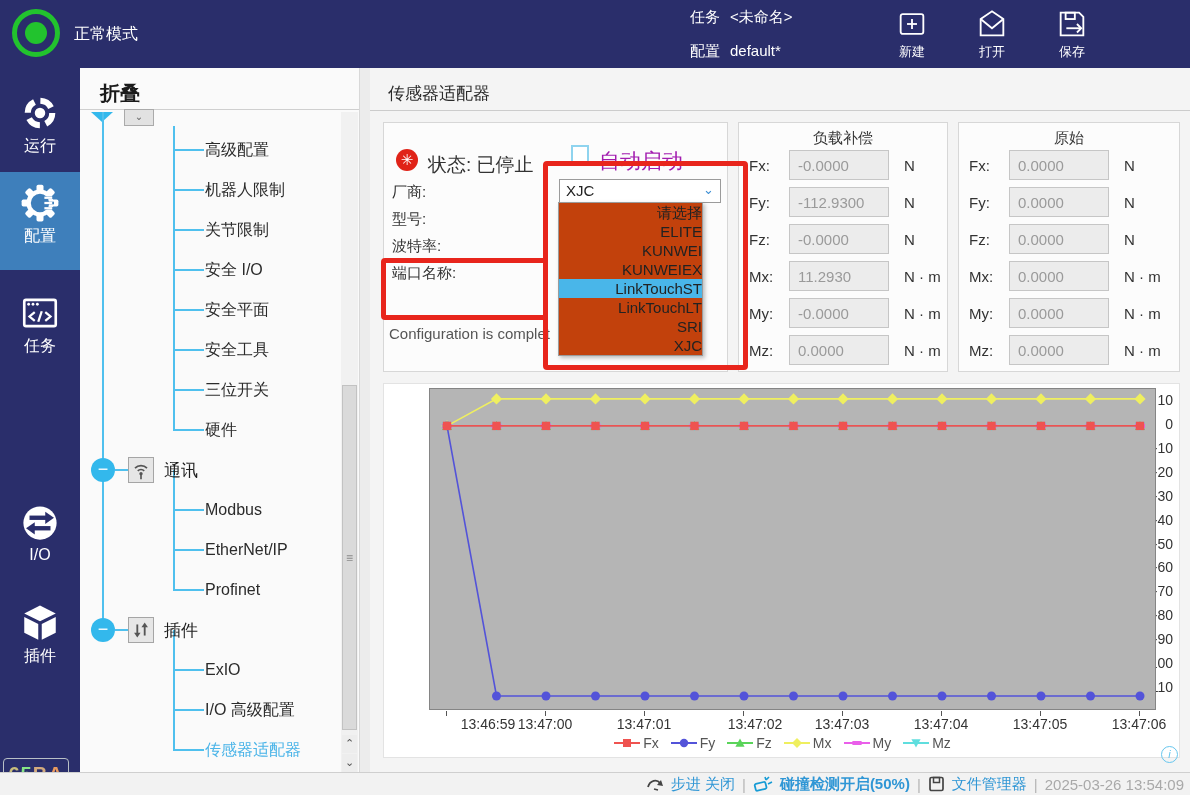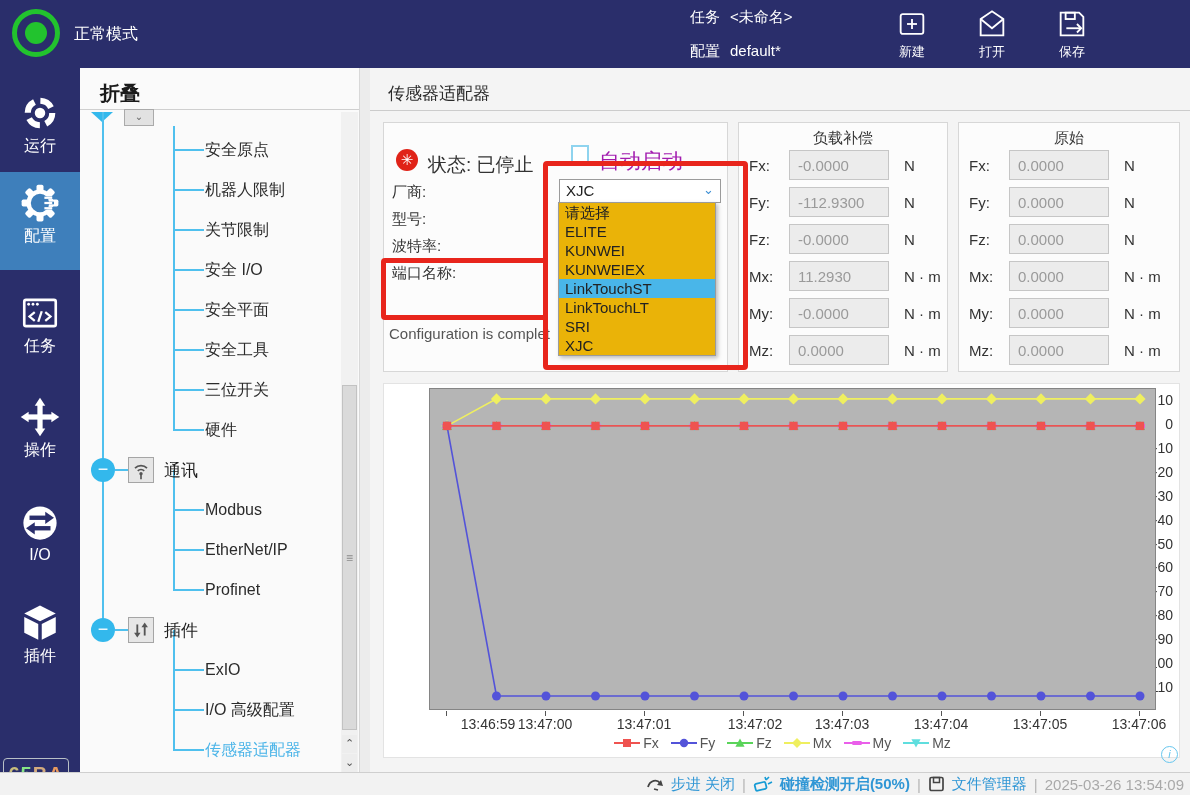--- a/index.html
+++ b/index.html
@@ -72,21 +72,21 @@
   #autostart-box { position:absolute; left:187px; top:22px; width:18px; height:18px; background:#fff; border:2px solid #8fd4ef; cursor:pointer; }
   #autostart-label { position:absolute; left:215px; top:24px; font-size:21px; color:#a21caf; }
   .cfg-label { position:absolute; left:8px; font-size:15px; color:#333; }
   #lbl-vendor { top:60px; } #lbl-model { top:87px; } #lbl-baud { top:114px; } #lbl-port { top:141px; }
   #vendor-select { position:absolute; left:175px; top:56px; width:162px; height:24px; background:#fff; border:1px solid #9b9b9b; font-size:15px; color:#222; padding:2px 0 0 6px; cursor:pointer; }
   #vendor-chevron { position:absolute; right:6px; top:2px; color:#3d8fd4; font-size:13px; }
   #start-button { position:absolute; left:12px; top:153px; width:146px; height:42px; background:#fbfbfb; border:1px solid #c4c4c4; font-size:16px; color:#333; text-align:center; line-height:40px; cursor:pointer; }
   #config-msg { position:absolute; left:5px; top:202px; font-size:15px; color:#555; white-space:nowrap; }
 
   
-  #dropdown { position:absolute; left:188px; top:134px; width:158px; background:#eab308; border:1px solid #9b9b9b; box-shadow:2px 2px 4px rgba(0,0,0,.25); z-index:20; }
+  #dropdown { position:absolute; left:188px; top:134px; width:145px; background:#c2410c; border:1px solid #9b9b9b; box-shadow:2px 2px 4px rgba(0,0,0,.25); z-index:20;text-align:right; }
   .dd-item { height:19px; font-size:15px; color:#222; padding-left:6px; line-height:19px; cursor:pointer; white-space:nowrap; }
   .dd-item.hl { background:#49b6e9; }
 
   
   .anno { position:absolute; border:5px solid #e8251c; border-radius:4px; z-index:30; pointer-events:none; }
   #anno-dropdown { left:173px; top:93px; width:205px; height:209px; }
   #anno-start { left:11px; top:190px; width:167px; height:62px; }
 
   
   #chart-box { position:absolute; left:13px; top:315px; width:797px; height:375px; background:#ffffff; border:1px solid #e3e3e3; }
@@ -196,33 +196,20 @@
           <circle cx="16" cy="14" r="1.6" fill="#fff"></circle>
           <circle cx="21" cy="14" r="1.6" fill="#fff"></circle>
           <g fill="none" stroke="#fff" stroke-width="2.6">
             <polyline points="18,23 12,28 18,33"></polyline>
             <polyline points="30,23 36,28 30,33"></polyline>
             <line x1="26" y1="22" x2="22" y2="34"></line>
           </g>
         </svg>
       <div class="lbl">任务</div>
     </div>
-    <div class="sb-item" id="sb-3">
-      <svg viewBox="0 0 48 48">
-          <g fill="#fff">
-            <polygon points="24,2 18,11 30,11"></polygon>
-            <polygon points="24,46 18,37 30,37"></polygon>
-            <polygon points="2,24 11,18 11,30"></polygon>
-            <polygon points="46,24 37,18 37,30"></polygon>
-            <rect x="21" y="10" width="6" height="28"></rect>
-            <rect x="10" y="21" width="28" height="6"></rect>
-          </g>
-        </svg>
-      <div class="lbl">操作</div>
-    </div>
     <div class="sb-item" id="sb-4">
       <svg viewBox="0 0 48 48">
           <circle cx="24" cy="24" r="19" fill="#fff"></circle>
           <g fill="none" stroke="#2a2e6b" stroke-width="5">
             <path d="M12 18 h20"></path>
             <path d="M36 30 h-20"></path>
           </g>
           <g fill="#2a2e6b">
             <polygon points="30,11 40,18 30,25"></polygon>
             <polygon points="18,23 8,30 18,37"></polygon>
@@ -251,21 +238,21 @@
   <div id="tree-panel">
     <div id="tree-header">折叠</div>
     <div id="clip-node-tri"></div>
     <div id="clip-node-box">⌄</div>
     <div id="tree-rows">
       <div class="trunk" style="left:22px; top:-18px; height:518px;"></div>
       <div class="trunk" style="left:93px; top:-4px;  height:304px;"></div>
       <div class="trunk" style="left:93px; top:340px; height:120px;"></div>
       <div class="trunk" style="left:93px; top:500px; height:120px;"></div>
     <div class="tree-row leaf">
-          <span class="tree-label">安全原点</span>
+          <span class="tree-label">高级配置</span>
         </div>
         <div class="tree-row leaf">
           <span class="tree-label">机器人限制</span>
         </div>
         <div class="tree-row leaf">
           <span class="tree-label">关节限制</span>
         </div>
         <div class="tree-row leaf">
           <span class="tree-label">安全 I/O</span>
         </div>

